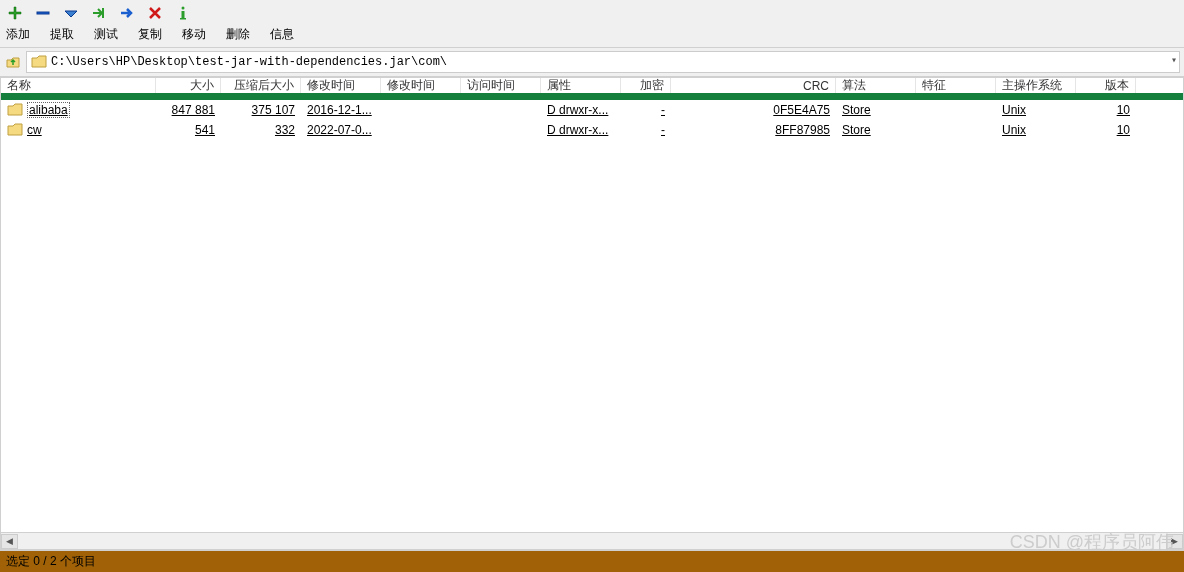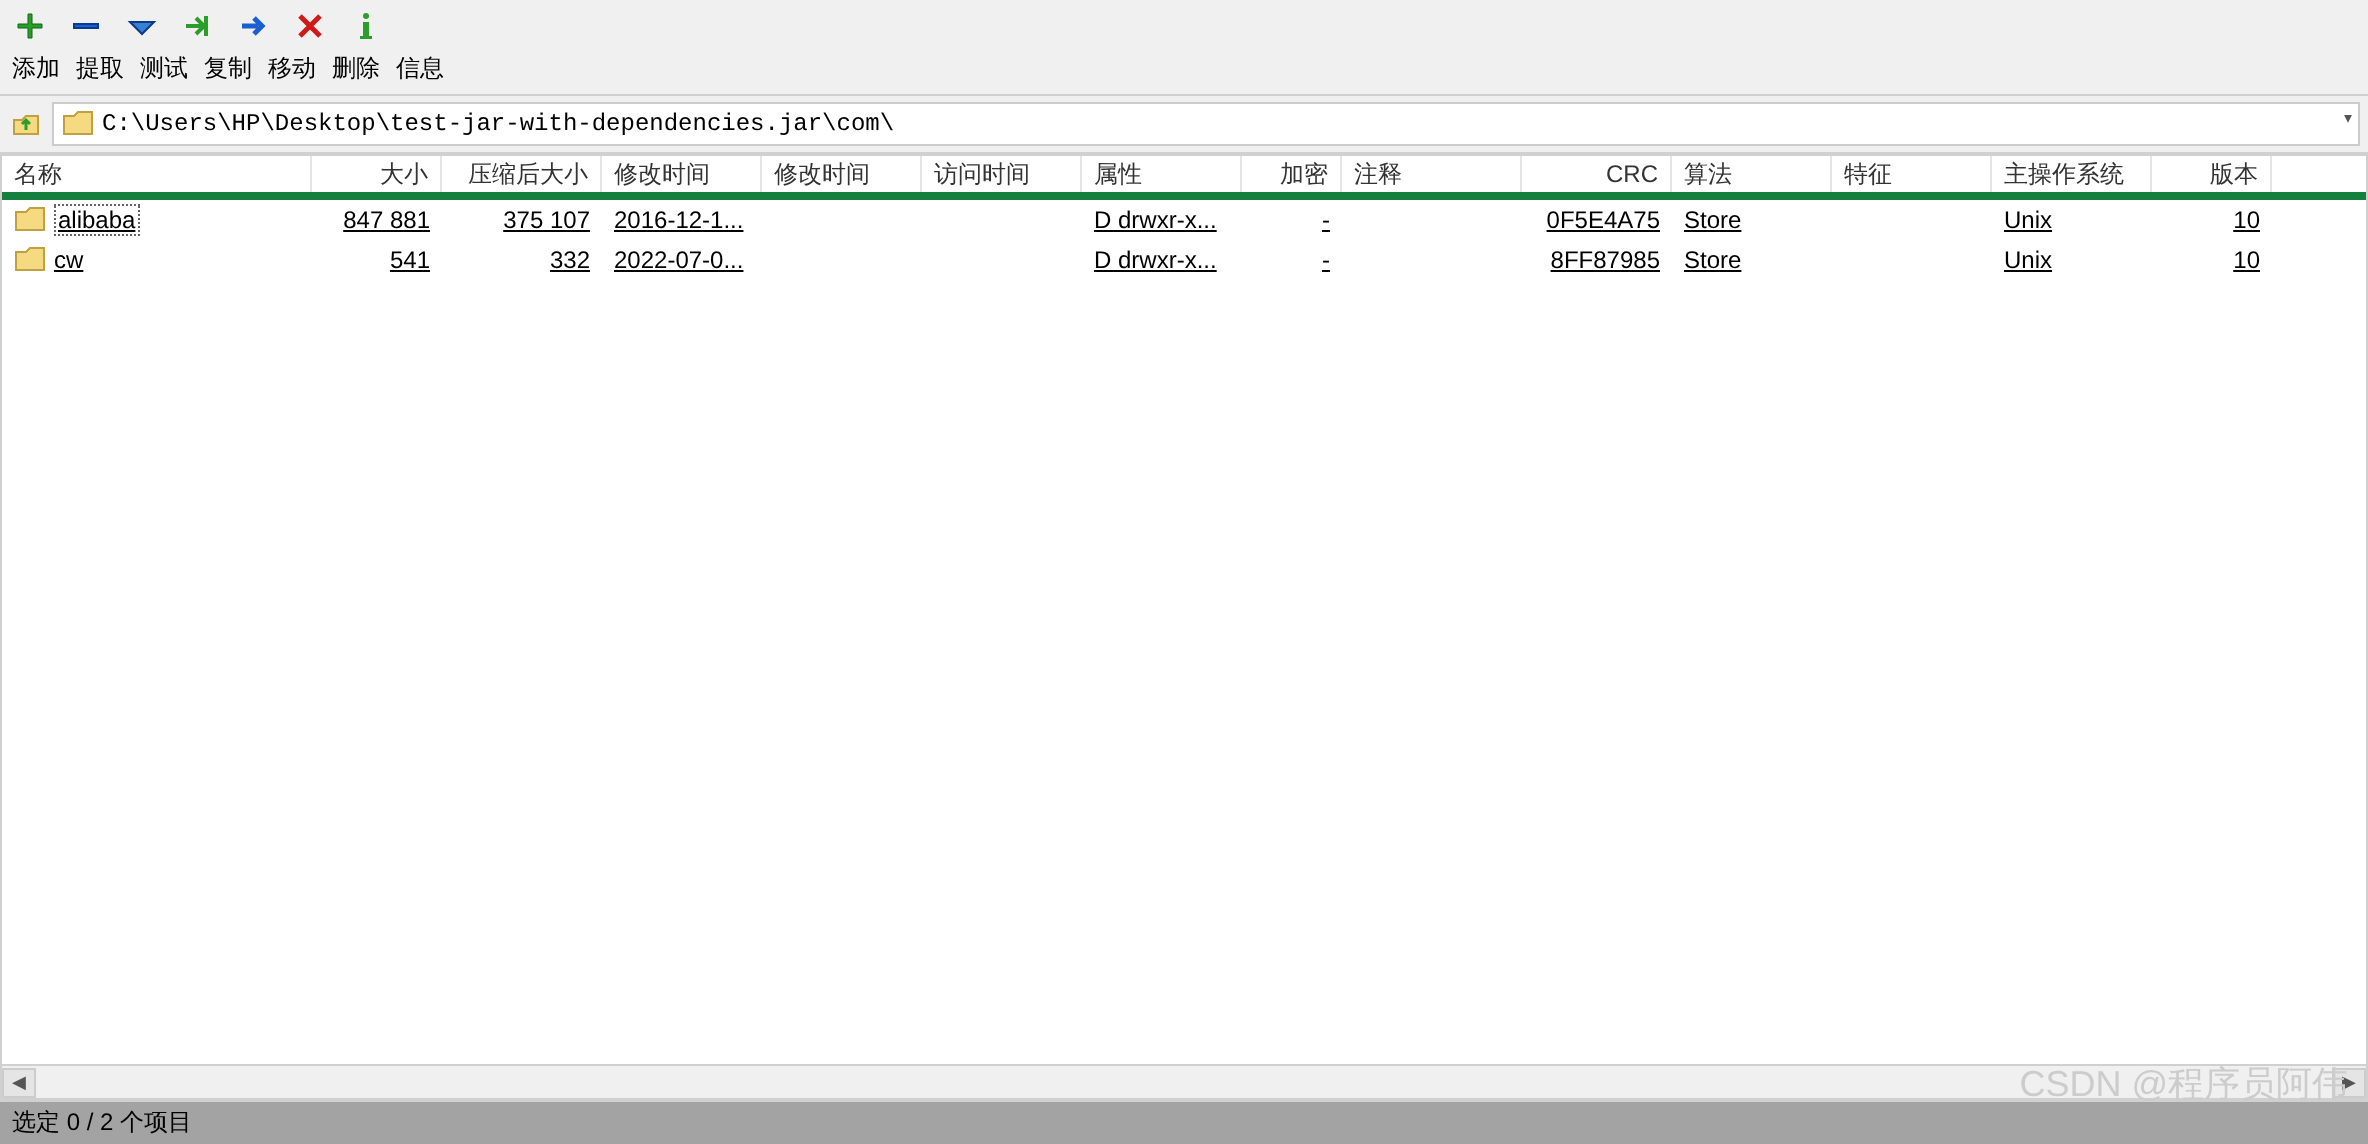--- a/index.html
+++ b/index.html
@@ -28,21 +28,21 @@
       width: 18px;
       height: 18px;
       display: flex;
       align-items: center;
       justify-content: center;
       font-weight: bold;
       font-size: 16px;
     }
     .toolbar-labels {
       display: flex;
-      gap: 4px;
+      gap: 16px;
       padding: 2px 0 4px 0;
     }
     .toolbar-labels span {
       padding: 0 2px;
       cursor: default;
     }
     .addressbar {
       display: flex;
       align-items: center;
       background: #f0f0f0;
@@ -87,23 +87,23 @@
       background: #fff;
       border: 1px solid #d0d0d0;
       margin: 0;
       display: flex;
       flex-direction: column;
       overflow: hidden;
     }
     .header-row {
       display: flex;
       background: #fff;
-      border-bottom: 4px solid #15803d;
+      border-bottom: 7px solid #15803d;
       height: 22px;
-      align-items: flex-end;
+      align-items: flex-start;
       flex-shrink: 0;
     }
     .header-cell {
       border-right: 1px solid #e5e5e5;
       padding: 0 6px;
       height: 100%;
       display: flex;
       align-items: center;
       overflow: hidden;
       white-space: nowrap;
@@ -146,21 +146,21 @@
       background: #e5e5e5;
       border: 1px solid #ccc;
       display: flex;
       align-items: center;
       justify-content: center;
       font-size: 9px;
       color: #555;
     }
     .hscroll .track { flex: 1; }
     .statusbar {
-      background: #a3a3a3;
+      background: #a16207;
       border-top: 1px solid #d0d0d0;
       padding: 3px 6px;
       height: 22px;
       display: flex;
       align-items: center;
     }
     .watermark {
       position: absolute;
       right: 10px;
       bottom: 18px;

